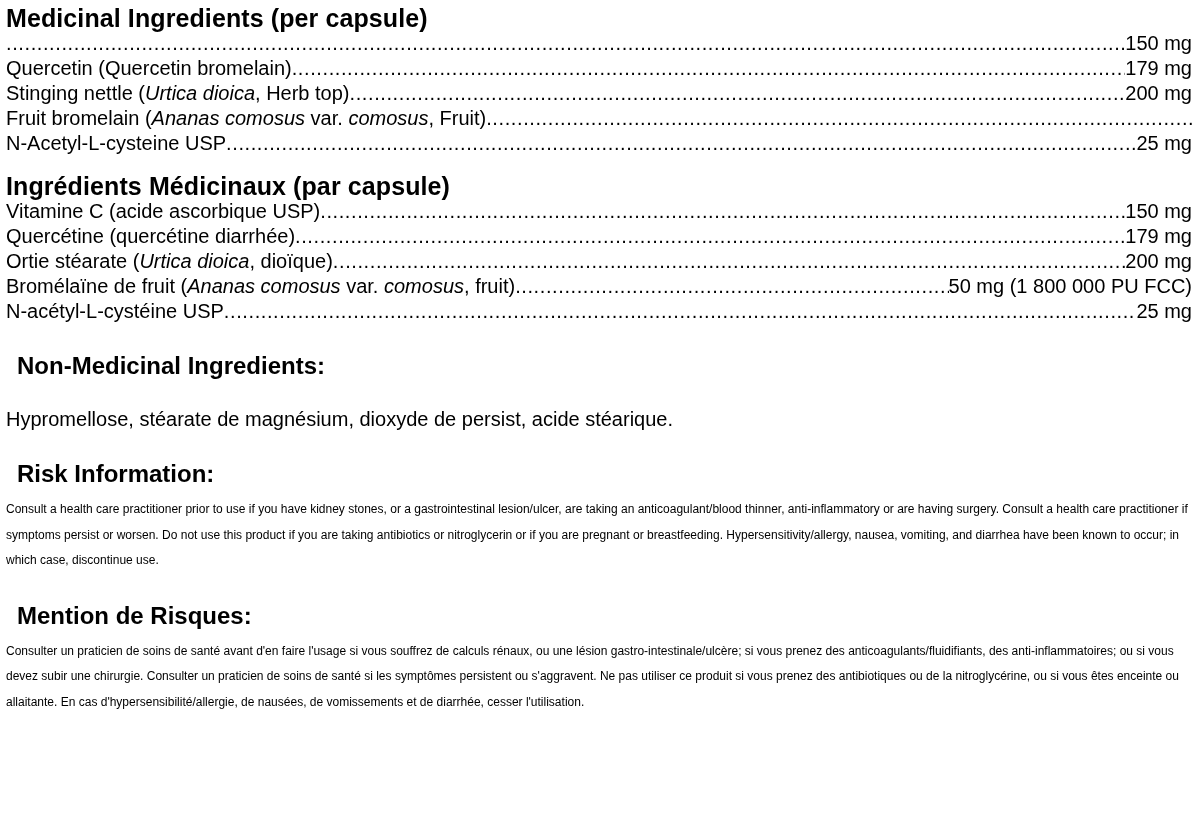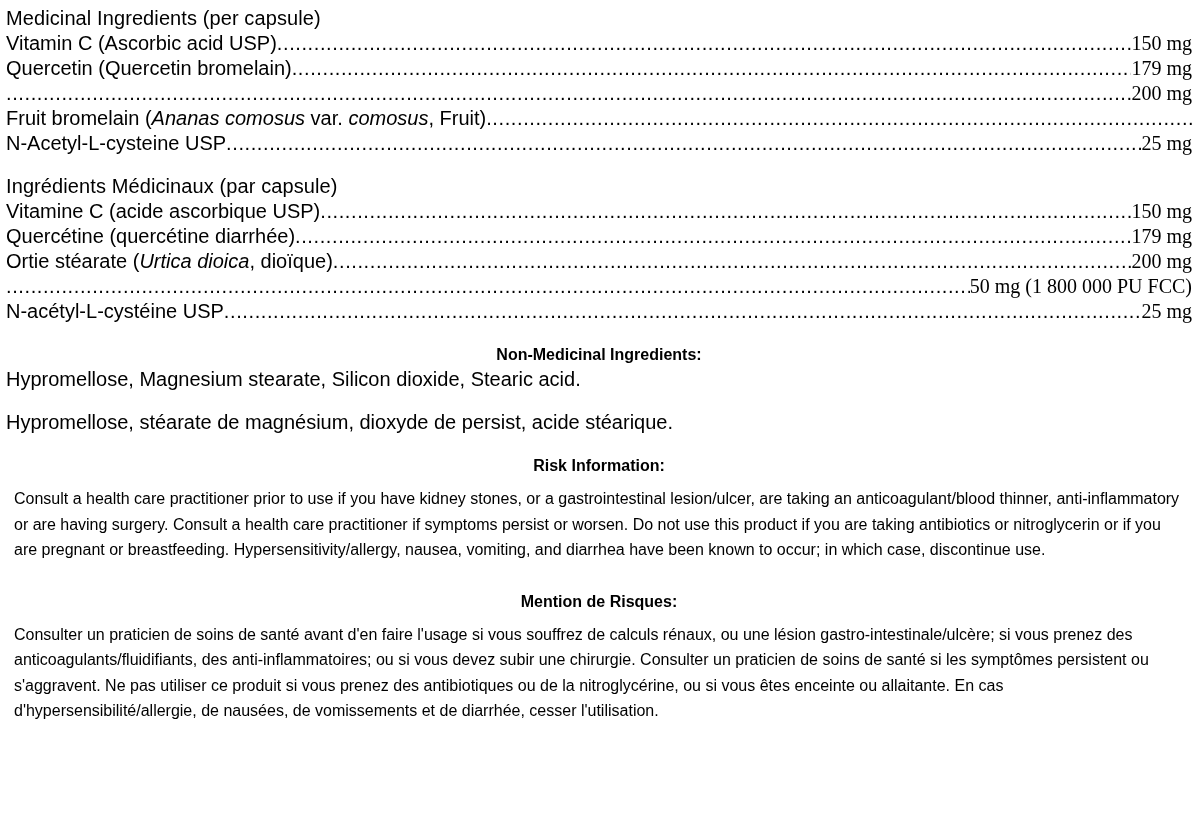--- a/index.html
+++ b/index.html
@@ -16,22 +16,22 @@
   }
   .page {
     width: 1200px;
     height: 818px;
     box-sizing: border-box;
     padding: 6px 8px 0 6px;
     position: relative;
     overflow: hidden;
   }
   .section-heading {
-    font-size: 20px;
-    font-weight: normal;
+    font-size: 25px;
+    font-weight: bold;
     line-height: 25px;
     margin: 0;
     letter-spacing: 0.1px;
   }
   .ing-list {
     margin: 0;
     padding: 0;
     list-style: none;
   }
   .ing-row {
@@ -52,66 +52,64 @@
     font-size: 20px;
     line-height: 25px;
     letter-spacing: 0.6px;
   }
   .leader::after {
     content: "......................................................................................................................................................................................................";
   }
   .ing-amount {
     flex: 0 0 auto;
     text-align: left;
-    font-family: Liberation Serif, serif;
   }
   .block-gap {
     height: 18px;
   }
   .para {
     font-size: 20px;
     line-height: 25px;
     margin: 0;
   }
   .body-heading {
-    font-size: 16px;
+    font-size: 24px;
     font-weight: bold;
     line-height: 25px;
-    margin: 0;
-    text-align: center;
+    margin: 11px;
   }
   .it {
     font-style: italic;
   }
   .risk-para {
-    font-size: 16px;
+    font-size: 12px;
     line-height: 25.5px;
-    margin: 8px;
+    margin: 0;
     max-width: 1186px;
   }
 </style>
 </head>
 <body>
 
 <div class="page">
 
   <h2 class="section-heading">Medicinal Ingredients (per capsule)</h2>
 
   <ul class="ing-list">
     <li class="ing-row">
-      <span class="ing-name"><span>Vitamin C (Ascorbic acid USP)</span></span>
       <span class="leader"></span>
       <span class="ing-amount">150 mg</span>
     </li>
     <li class="ing-row">
       <span class="ing-name"><span>Quercetin (Quercetin bromelain)</span></span>
       <span class="leader"></span>
       <span class="ing-amount">179 mg</span>
     </li>
     <li class="ing-row">
+      <span class="ing-name"><span>Stinging nettle (</span><span class="it">Urtica dioica</span><span>, Herb top)</span></span>
       <span class="leader"></span>
       <span class="ing-amount">200 mg</span>
     </li>
     <li class="ing-row">
       <span class="ing-name"><span>Fruit bromelain (</span><span class="it">Ananas comosus</span><span> var. </span><span class="it">comosus</span><span>, Fruit)</span></span>
       <span class="leader"></span>
     </li>
     <li class="ing-row">
       <span class="ing-name"><span>N-Acetyl-L-cysteine USP</span></span>
       <span class="leader"></span>
@@ -133,34 +131,34 @@
       <span class="ing-name"><span>Quercétine (quercétine diarrhée)</span></span>
       <span class="leader"></span>
       <span class="ing-amount">179 mg</span>
     </li>
     <li class="ing-row">
       <span class="ing-name"><span>Ortie stéarate (</span><span class="it">Urtica dioica</span><span>, dioïque)</span></span>
       <span class="leader"></span>
       <span class="ing-amount">200 mg</span>
     </li>
     <li class="ing-row">
+      <span class="ing-name"><span>Bromélaïne de fruit (</span><span class="it">Ananas comosus</span><span> var. </span><span class="it">comosus</span><span>, fruit)</span></span>
       <span class="leader"></span>
       <span class="ing-amount">50 mg (1 800 000 PU FCC)</span>
     </li>
     <li class="ing-row">
       <span class="ing-name"><span>N-acétyl-L-cystéine USP</span></span>
       <span class="leader"></span>
       <span class="ing-amount"> 25 mg</span>
     </li>
   </ul>
 
   <div class="block-gap"></div>
 
   <h3 class="body-heading">Non-Medicinal Ingredients:</h3>
-  <p class="para">Hypromellose, Magnesium stearate, Silicon dioxide, Stearic acid.</p>
 
   <div class="block-gap"></div>
 
   <p class="para">Hypromellose, stéarate de magnésium, dioxyde de persist, acide stéarique.</p>
 
   <div class="block-gap"></div>
 
   <h3 class="body-heading">Risk Information:</h3>
   <p class="risk-para">Consult a health care practitioner prior to use if you have kidney stones, or a gastrointestinal lesion/ulcer, are taking an anticoagulant/blood thinner, anti-inflammatory or are having surgery. Consult a health care practitioner if symptoms persist or worsen. Do not use this product if you are taking antibiotics or nitroglycerin or if you are pregnant or breastfeeding. Hypersensitivity/allergy, nausea, vomiting, and diarrhea have been known to occur; in which case, discontinue use.</p>
 

